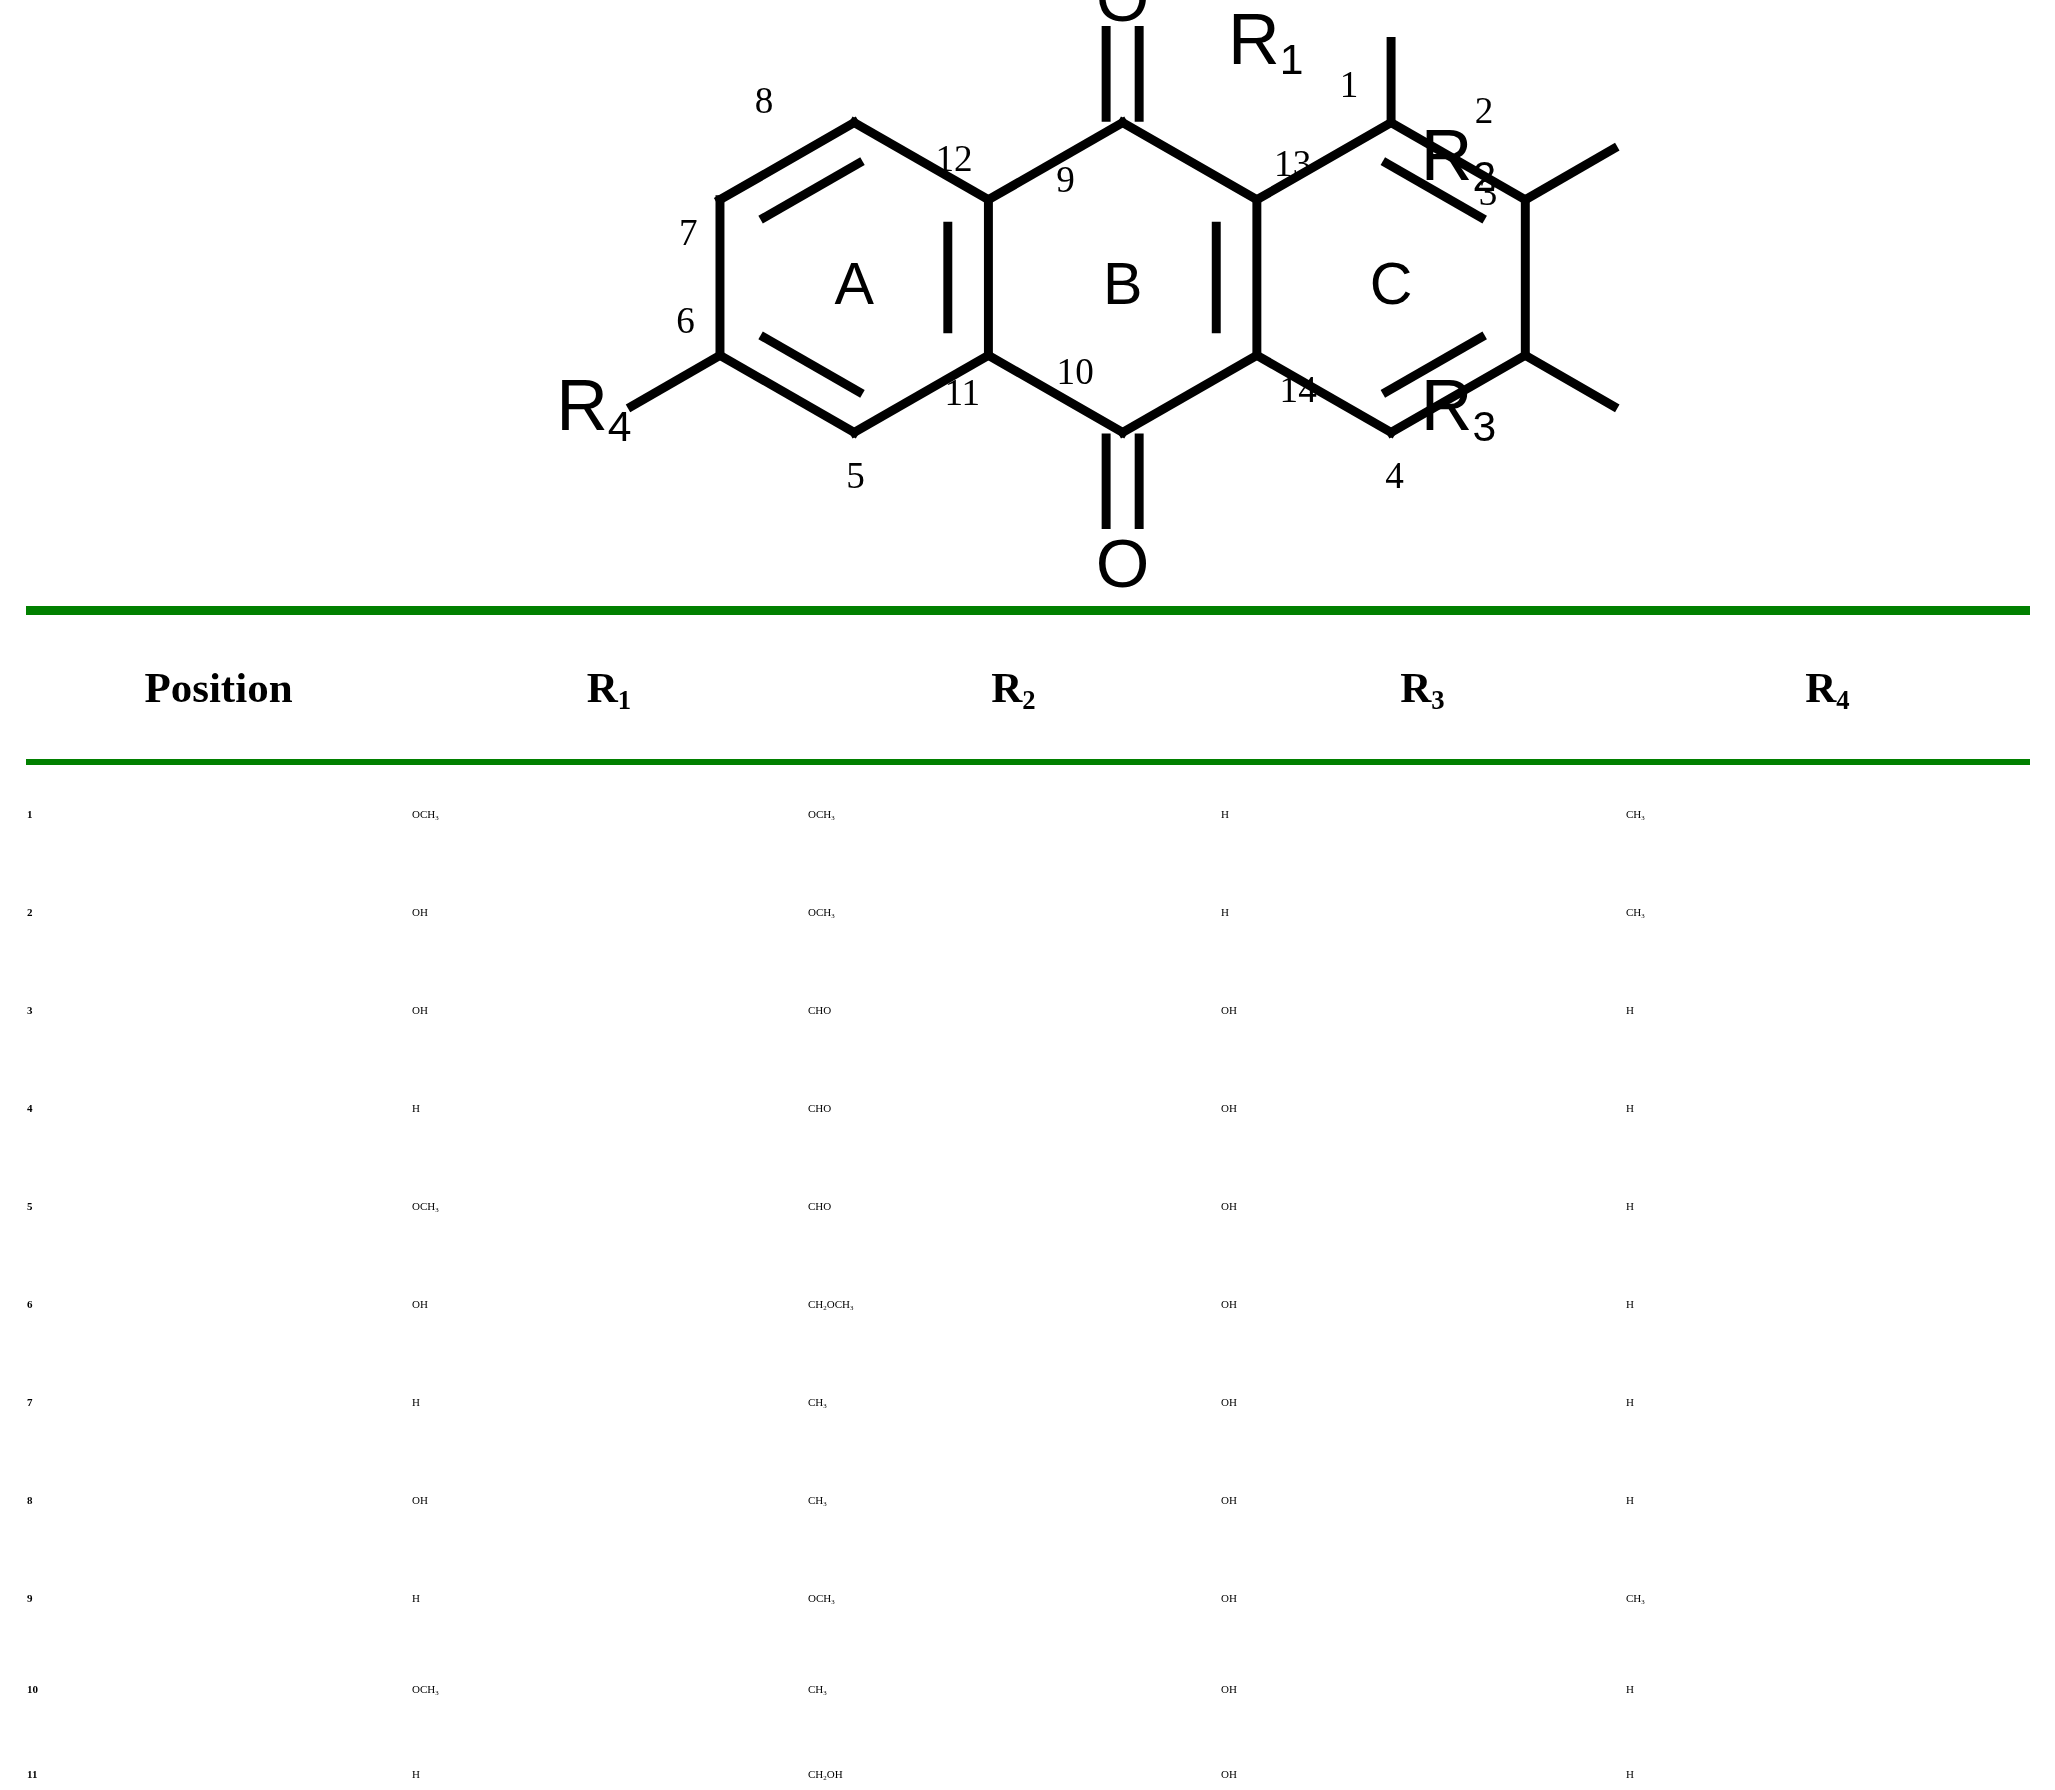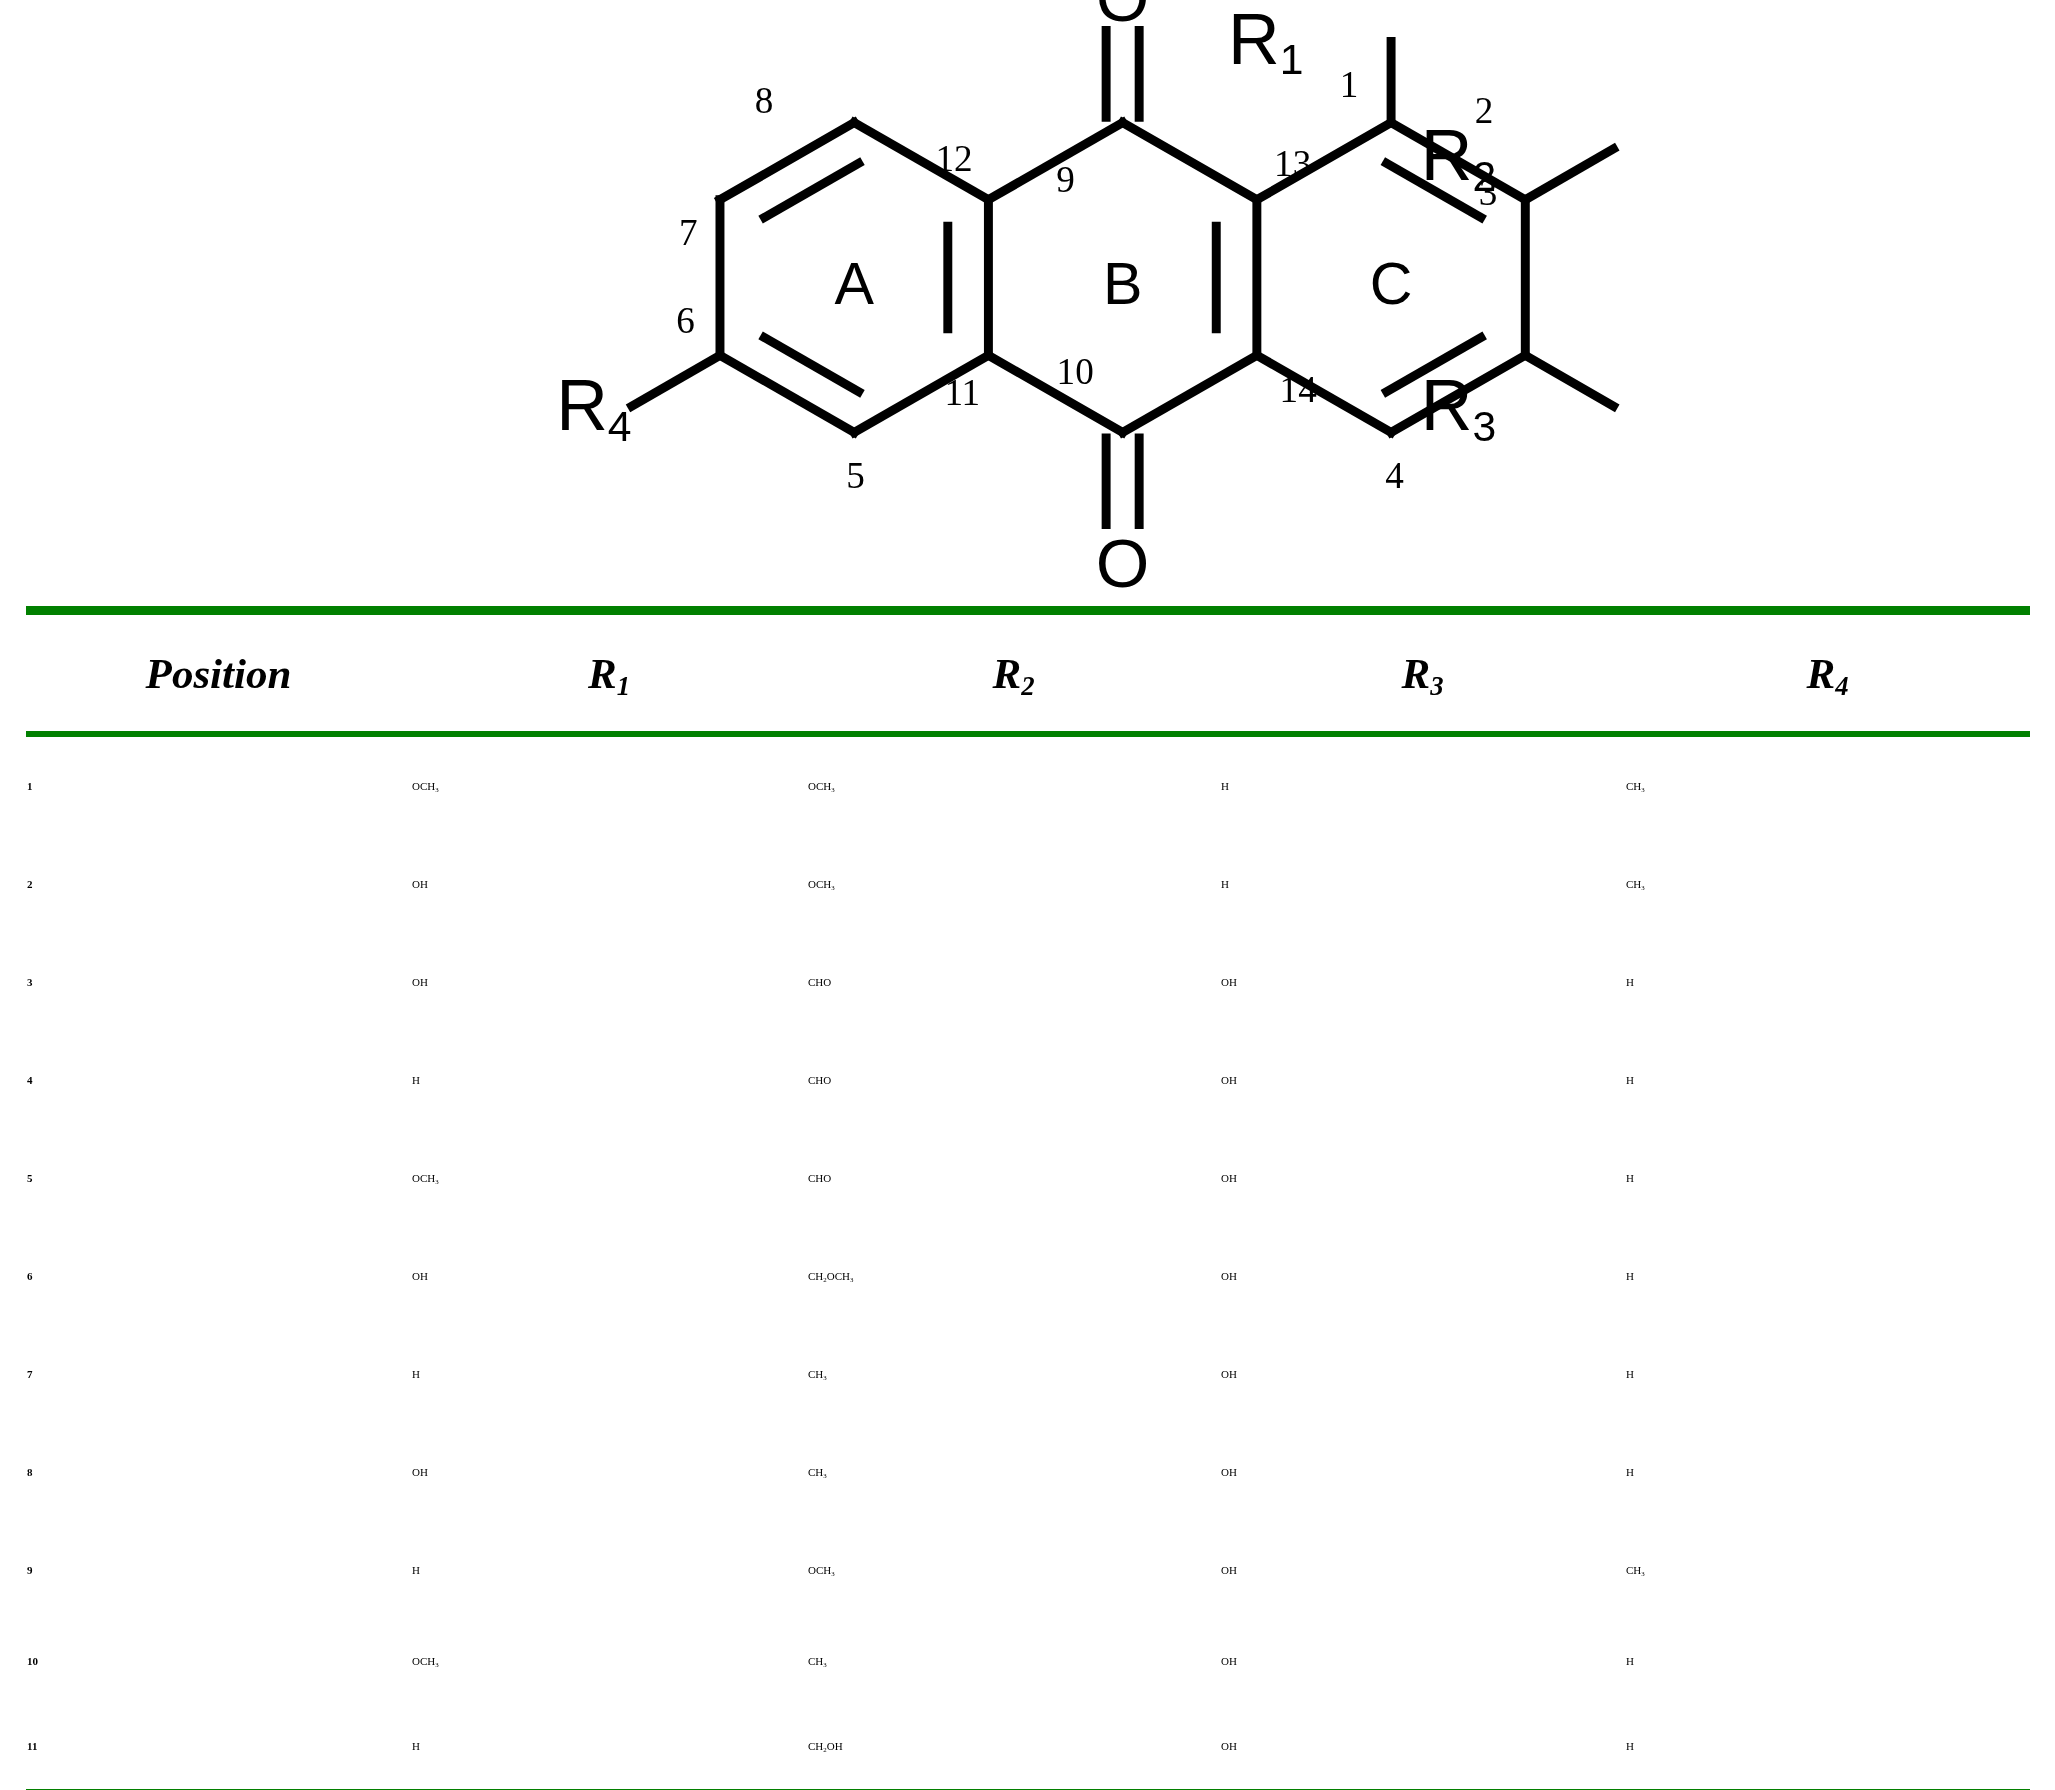--- a/index.html
+++ b/index.html
@@ -48,21 +48,21 @@
     font-size:43px;line-height:1;
     color:#000;
   }
   #rgroup-table col.c-pos{width:385px;}
   #rgroup-table col.c-r1{width:396px;}
   #rgroup-table col.c-r2{width:413px;}
   #rgroup-table col.c-r3{width:405px;}
   #rgroup-table col.c-r4{width:405px;}
 
   thead tr.header-row th{
-    font-weight:bold;height:116px;font-size:44px;font-style:italic;
+    font-weight:bold;height:144px;font-size:44px;
   }
   tbody tr.data-row td{height:96px;font-weight:normal;}
   tbody tr.data-row td.pos-cell{font-weight:bold;}
   tbody tr.data-row.tight td{height:83px;}
 
   .rule-top{height:9px;background:#018000;width:2004px;}
   .rule-mid{height:5.5px;background:#018000;width:2004px;}
   .rule-bot{height:8.3px;background:#018000;width:2004px;}
 
   sub{font-size:0.62em;vertical-align:-0.28em;line-height:0;}

